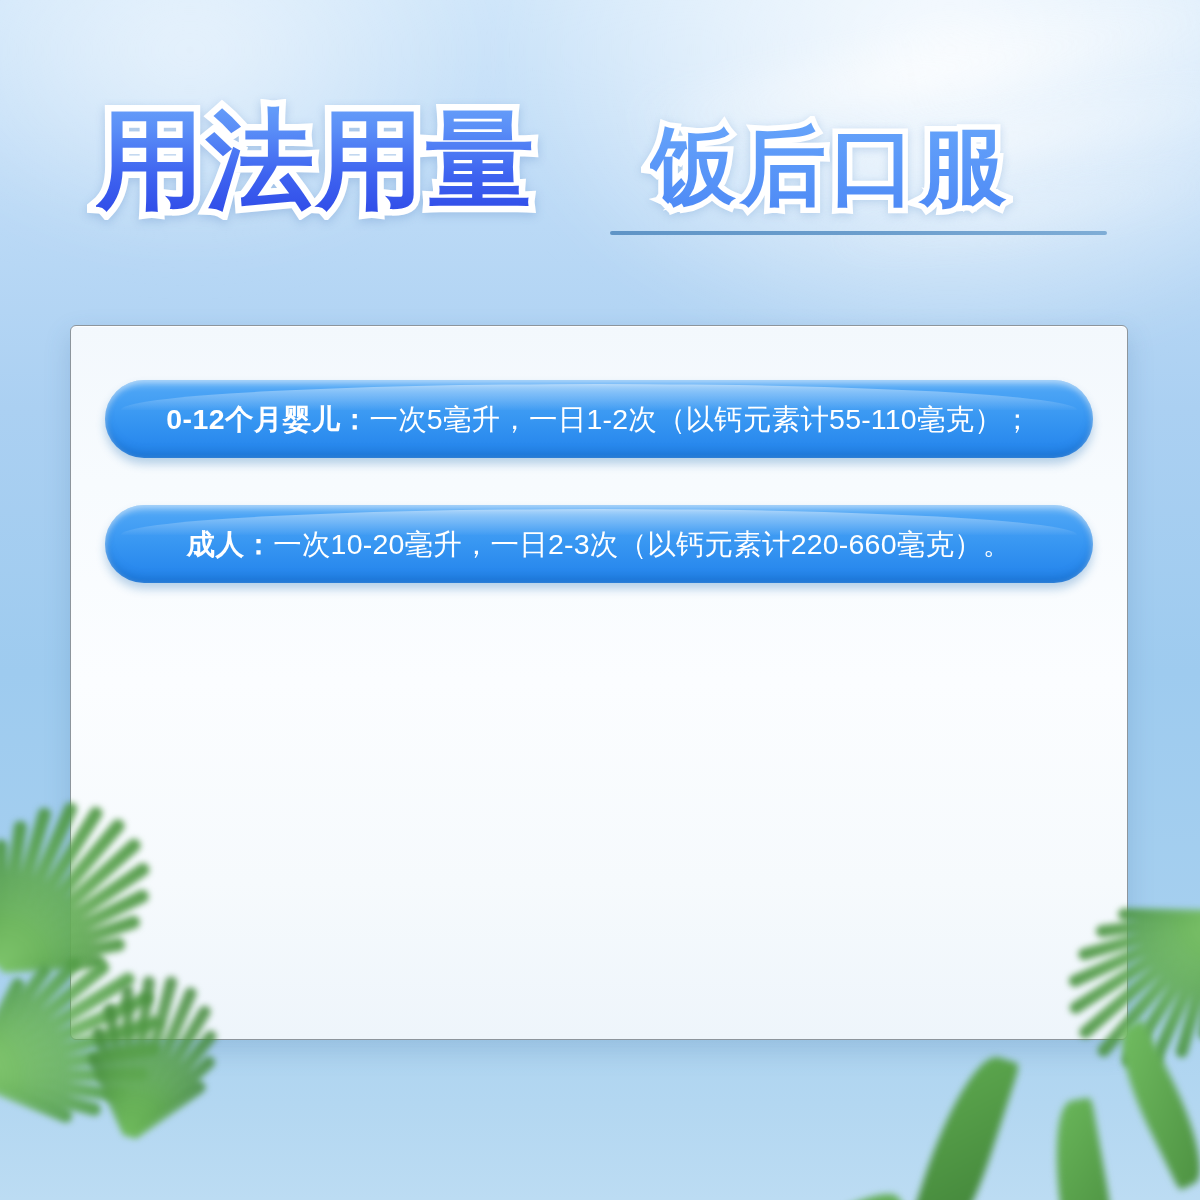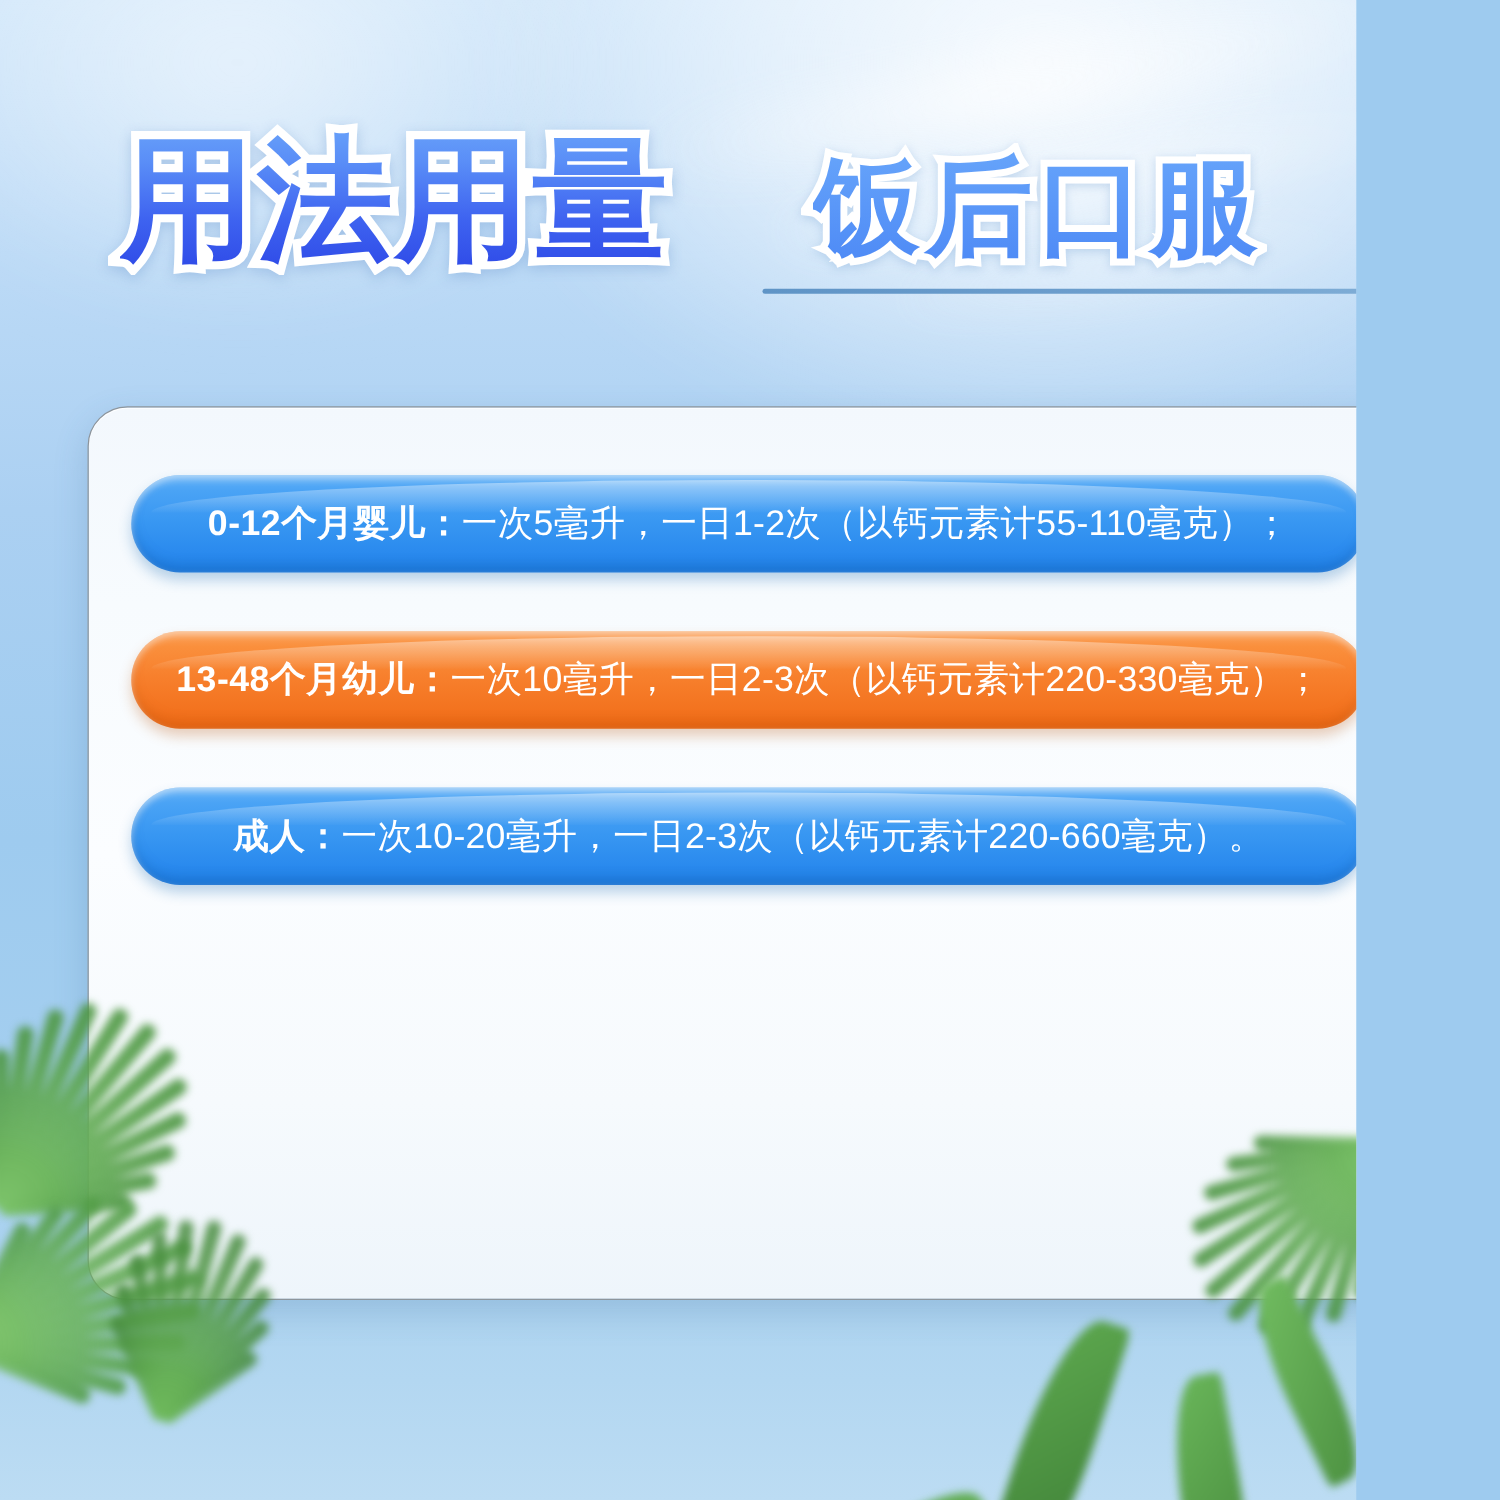--- a/index.html
+++ b/index.html
@@ -13,21 +13,21 @@
   body {
     font-family: "Liberation Sans", "DejaVu Sans", sans-serif;
     position: relative;
     background: #9ecbef;
   }
 
   
   #stage {
     position: absolute;
     inset: 0;
-    width: 1085px;
+    width: 1200px;
     height: 1200px;
     overflow: hidden;
     background:
       linear-gradient(to bottom,
         #cfe6fa 0%,
         #bfdcf7 14%,
         #abd0f2 34%,
         #9ecbef 56%,
         #a5cfef 76%,
         #b3d7f1 92%,
@@ -138,21 +138,21 @@
     border-radius: 2px;
   }
 
   
   .card {
     position: absolute;
     left: 70px;
     top: 325px;
     width: 1058px;
     height: 715px;
-    border-radius: 32px;
+    border-radius: 6px;
     border: 1.5px solid #8d959c;
     background:
       linear-gradient(to bottom,
         #f3f8fd 0%,
         #f7fbfe 22%,
         #fbfdff 50%,
         #f6fafd 78%,
         #eef5fb 100%);
     box-shadow: 0 10px 26px rgba(60,110,160,0.22),
                 inset 0 1px 0 rgba(255,255,255,0.9);
@@ -260,23 +260,20 @@
   </div>
   <div class="sub-rule"></div>
 
   <div class="card">
     <div class="pill-list">
 
       <div class="pill blue">
         <span class="pill-text"><b>0-12个月婴儿：</b><span>一次5毫升，一日1-2次（以钙元素计55-110毫克）；</span></span>
       </div>
 
-      <div class="pill orange">
-        <span class="pill-text"><b>13-48个月幼儿：</b><span>一次10毫升，一日2-3次（以钙元素计220-330毫克）；</span></span>
-      </div>
 
 
 
       <div class="pill blue">
         <span class="pill-text"><b>成人：</b><span>一次10-20毫升，一日2-3次（以钙元素计220-660毫克）。</span></span>
       </div>
 
     </div>
   </div>
 

